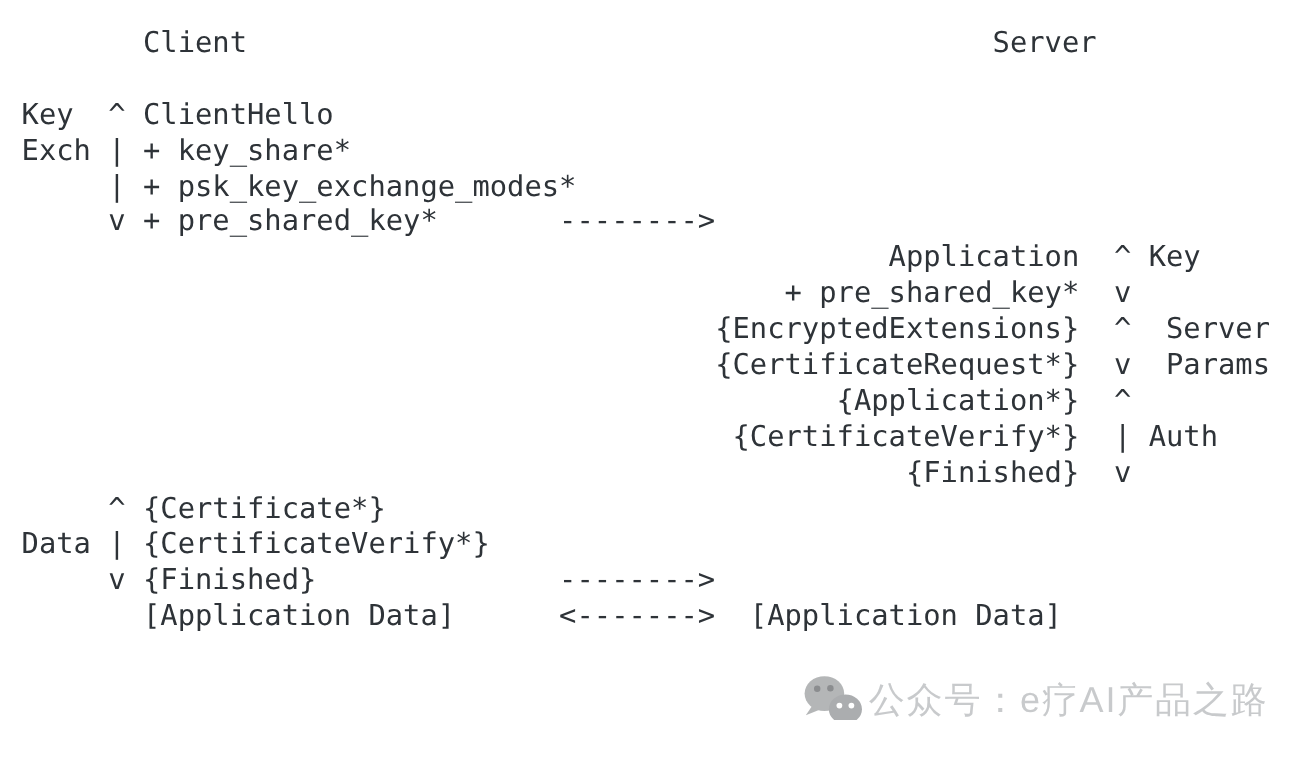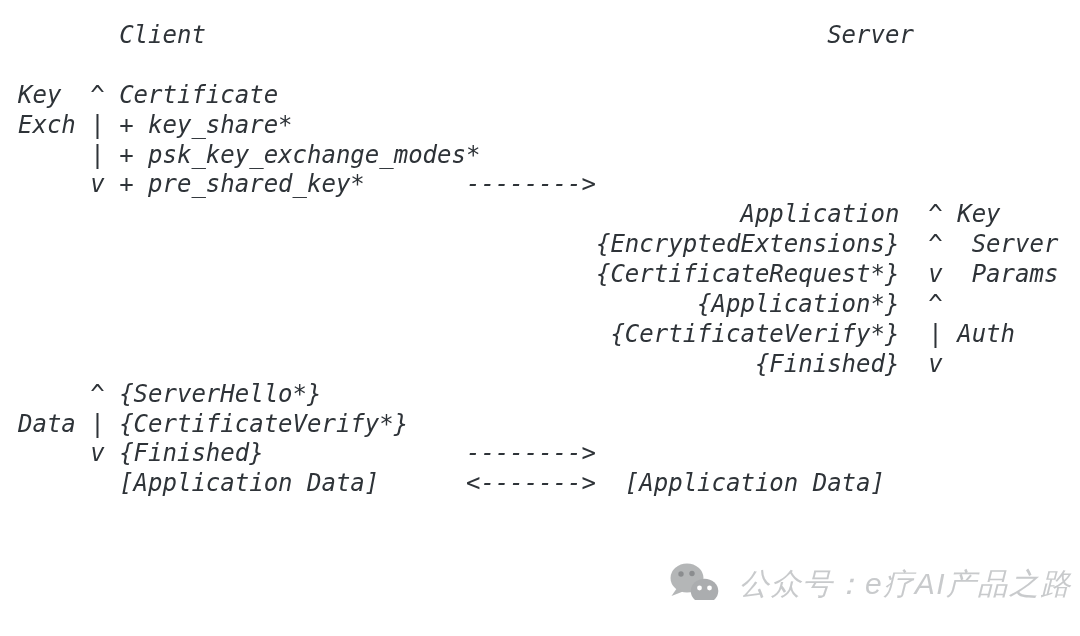--- a/index.html
+++ b/index.html
@@ -6,21 +6,20 @@
     margin: 0;
     padding: 0;
     background: #ffffff;
   }
   .stage {
     position: relative;
     width: 1080px;
     height: 600px;
     background: #ffffff;
     overflow: hidden;
-    font-style: italic;
   }
   .diagram {
     position: absolute;
     left: 18px;
     top: 21px;
     z-index: 2;
     color: #2e3338;
     font-family: "DejaVu Sans Mono", "Liberation Mono", monospace;
     font-size: 24px;
     font-weight: 500;
@@ -42,43 +41,44 @@
   .watermark svg {
     display: block;
     flex: 0 0 auto;
   }
   .watermark-text {
     font-family: "Liberation Sans", "DejaVu Sans", sans-serif;
     font-size: 30px;
     line-height: 48px;
     color: #c6c8ca;
     letter-spacing: 1.5px;
-    margin-left: 17px;
+    margin-left: 2px;
     white-space: nowrap;
   }
 </style>
 </head>
 <body>
 
 <div class="stage">
 
   <div class="diagram">
     <div class="line">       Client                                           Server</div>
     <div class="line"></div>
-    <div class="line">Key  ^ Certificate</div>
+    <div class="line">Key  ^ ClientHello</div>
     <div class="line">Exch | + key_share*</div>
     <div class="line">     | + psk_key_exchange_modes*</div>
     <div class="line">     v + pre_shared_key*       --------&gt;</div>
     <div class="line">                                                  Application  ^ Key</div>
+    <div class="line">                                            + pre_shared_key*  v</div>
     <div class="line">                                        {EncryptedExtensions}  ^  Server</div>
     <div class="line">                                        {CertificateRequest*}  v  Params</div>
     <div class="line">                                               {Application*}  ^</div>
     <div class="line">                                         {CertificateVerify*}  | Auth</div>
     <div class="line">                                                   {Finished}  v</div>
-    <div class="line">     ^ {ServerHello*}</div>
+    <div class="line">     ^ {Certificate*}</div>
     <div class="line">Data | {CertificateVerify*}</div>
     <div class="line">     v {Finished}              --------&gt;</div>
     <div class="line">       [Application Data]      &lt;-------&gt;  [Application Data]</div>
   </div>
 
   <div class="watermark">
     <svg width="56" height="48" viewBox="0 0 56 48" xmlns="http://www.w3.org/2000/svg">
       <ellipse cx="21" cy="18" rx="16.5" ry="14.5" fill="#b1b3b4"></ellipse>
       <path d="M11,28 L5.5,36 L17,31.5 Z" fill="#b1b3b4"></path>
       <circle cx="15" cy="14" r="2.7" fill="#85878a"></circle>

